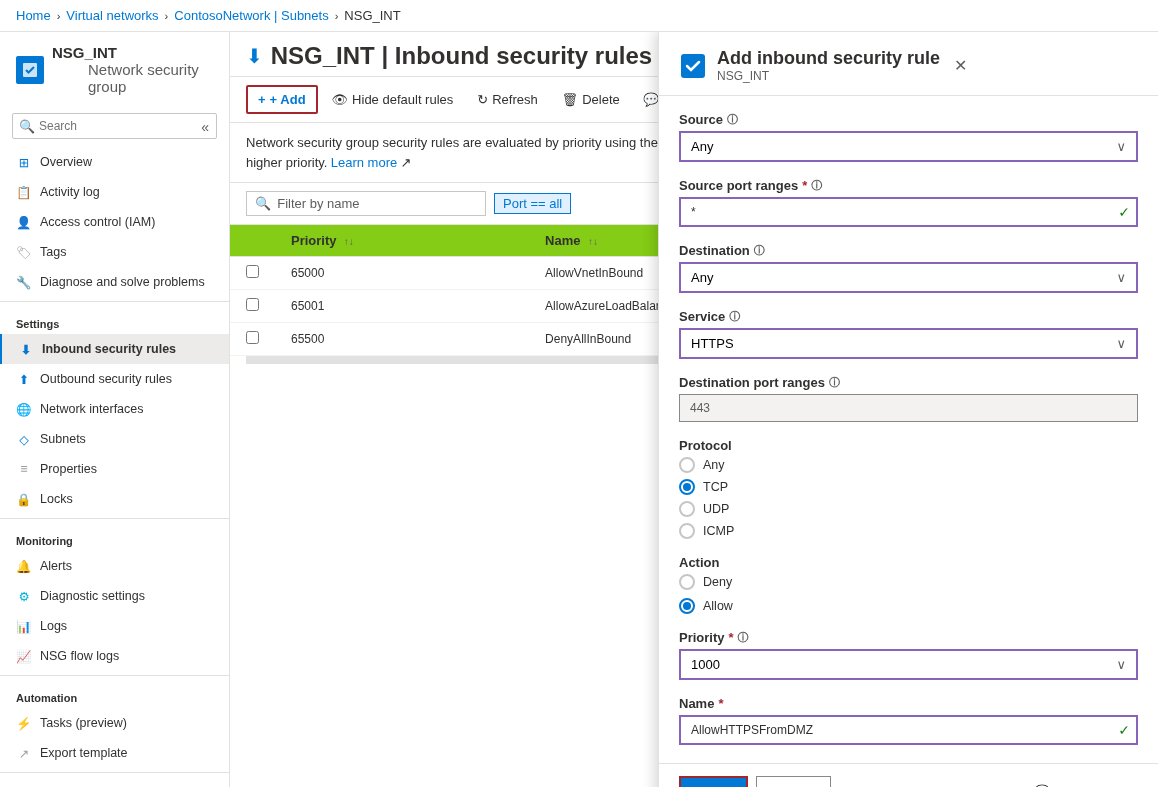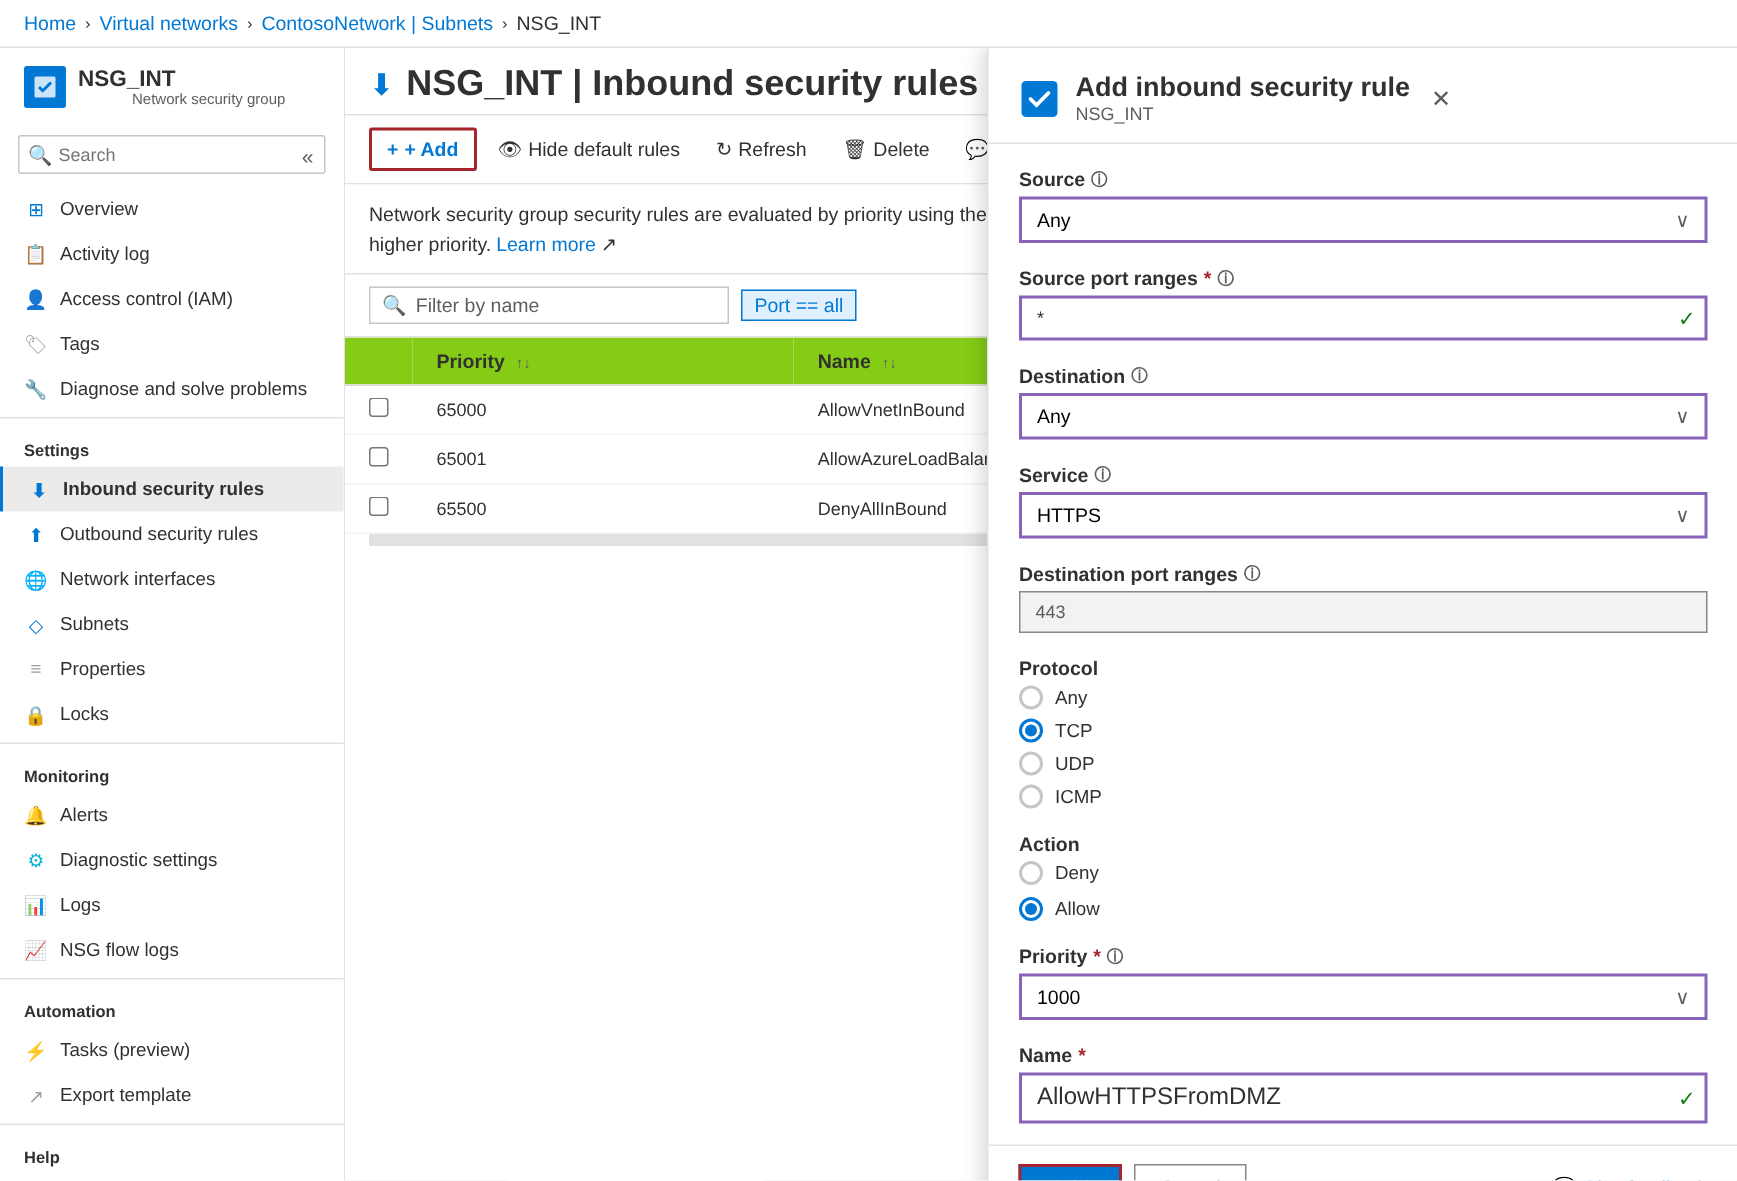--- a/index.html
+++ b/index.html
@@ -13,21 +13,21 @@
     
     
     .main-layout { display: flex; flex: 1; overflow: hidden; }
     
     
     .sidebar { width: 230px; background: #fff; border-right: 1px solid #e1e1e1; display: flex; flex-direction: column; overflow-y: auto; flex-shrink: 0; }
     .sidebar-header { padding: 12px 16px 8px; }
     .sidebar-title-row { display: flex; align-items: center; gap: 8px; margin-bottom: 2px; }
     .sidebar-icon { width: 28px; height: 28px; background: #0078d4; border-radius: 2px; display: flex; align-items: center; justify-content: center; flex-shrink: 0; }
     .sidebar-title { font-size: 15px; font-weight: 600; color: #323130; }
-    .sidebar-subtitle { font-size: 10px; color: #605e5c; margin-left: 36px; }
+    .sidebar-subtitle { font-size: 15px; color: #605e5c; margin-left: 36px; }
     .sidebar-search { margin: 8px 12px; position: relative; }
     .sidebar-search input { width: 100%; border: 1px solid #c8c6c4; padding: 5px 8px 5px 26px; font-size: 12px; border-radius: 2px; }
     .sidebar-search-icon { position: absolute; left: 7px; top: 6px; color: #605e5c; }
     
     .sidebar-section-label { padding: 12px 16px 4px; font-size: 11px; font-weight: 600; color: #323130; text-transform: none; }
     .sidebar-divider { border: none; border-top: 1px solid #e1e1e1; margin: 4px 0; }
     
     .sidebar-item { display: flex; align-items: center; gap: 8px; padding: 7px 16px; cursor: pointer; color: #323130; }
     .sidebar-item.active { background: #edebe9; border-left: 2px solid #0078d4; font-weight: 600; }
     .sidebar-item-icon { width: 16px; height: 16px; display: flex; align-items: center; justify-content: center; flex-shrink: 0; }
@@ -455,21 +455,21 @@
             <span class="dropdown-arrow">∨</span>
           </div>
         </div>
 
         <div class="field-group">
           <div class="field-label">
             <span>Name</span>
             <span class="required">*</span>
           </div>
           <div class="field-input-with-check">
-            <input type="text" style="width: 100%; border: 2px solid rgb(135, 100, 184); padding: 6px 47px 6px 10px; font-size: 16px;" value="AllowHTTPSFromDMZ">
+            <input type="text" style="width: 100%; border: 2px solid rgb(135, 100, 184); padding: 6px 47px 6px 10px; font-size: 12px;" value="AllowHTTPSFromDMZ">
             <span class="field-check-icon">✓</span>
           </div>
         </div>
 
         <div class="field-group">
           <div class="field-label">
             <span>Description</span>
           </div>
 
         </div>

